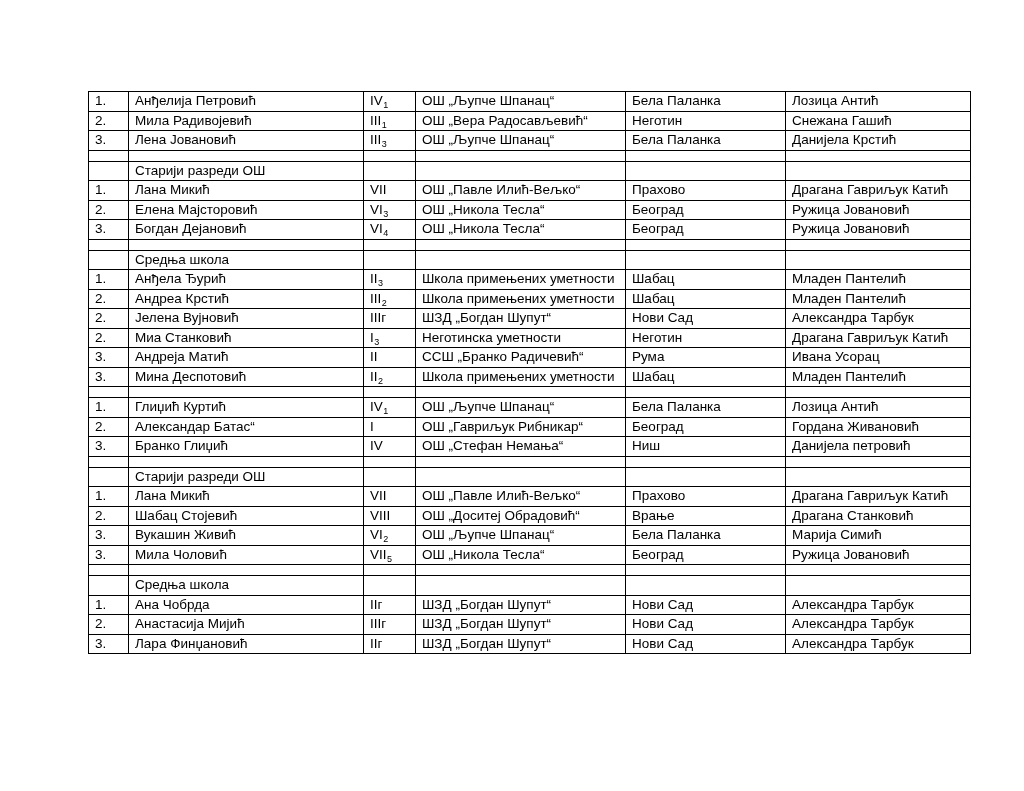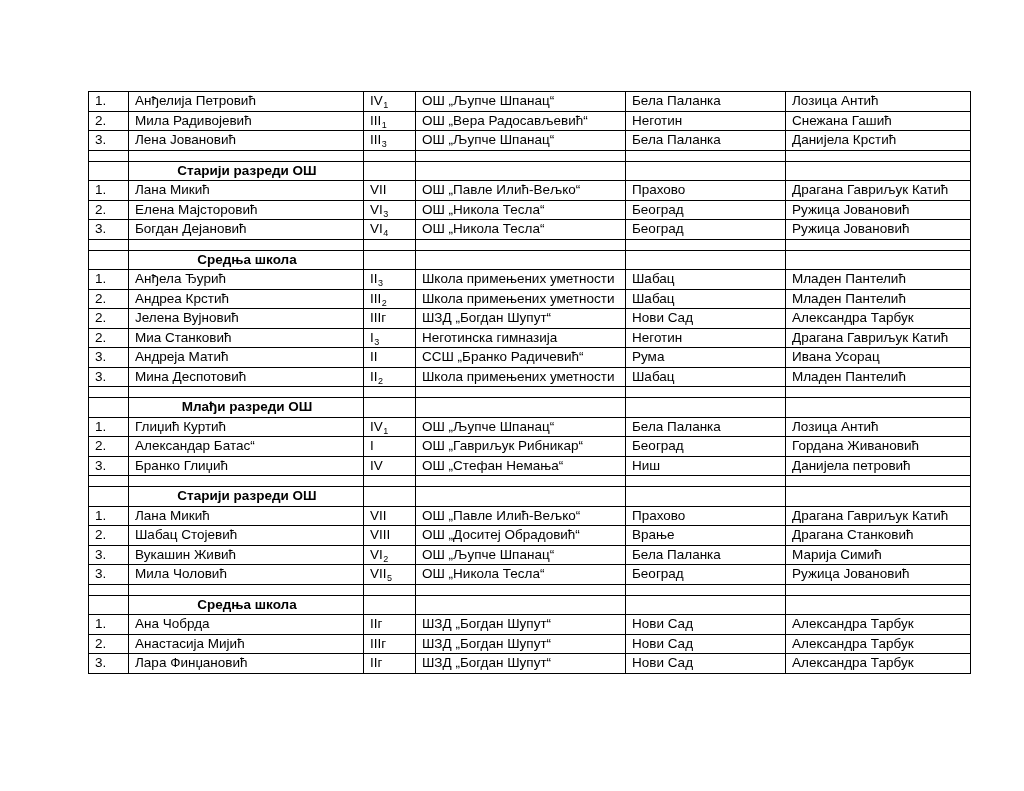--- a/index.html
+++ b/index.html
@@ -29,21 +29,21 @@
     padding: 0 4px 0 6px;
     vertical-align: middle;
     font-size: 13.5px;
     line-height: 1.05;
     overflow: hidden;
     white-space: nowrap;
   }
   tr.r  { height: 19.5px; }
   tr.sp { height: 11px; }
   td.rank { padding-left: 5px; }
-  td.section-title { font-weight: bold; text-align: center; }
+  td.section-title { font-weight: normal; }
   td.school-small { font-size: 11.5px; }
   sub.gsub {
     font-size: 9px;
     vertical-align: baseline;
     position: relative;
     top: 3px;
     padding-left: 0.5px;
   }
 </style>
 </head>
@@ -161,21 +161,21 @@
           <td>Јелена Вујновић</td>
           <td><span>IIIг</span></td>
           <td>ШЗД „Богдан Шупут“</td>
           <td>Нови Сад</td>
           <td>Александра Тарбук</td>
         </tr>
         <tr class="r">
           <td class="rank">2.</td>
           <td>Миа Станковић</td>
           <td><span>I</span><sub class="gsub">3</sub></td>
-          <td>Неготинска гимназија</td>
+          <td>Неготинска уметности</td>
           <td>Неготин</td>
           <td>Драгана Гавриљук Катић</td>
         </tr>
         <tr class="r">
           <td class="rank">3.</td>
           <td>Андреја Матић</td>
           <td><span>II</span></td>
           <td>ССШ „Бранко Радичевић“</td>
           <td>Рума</td>
           <td>Ивана Усорац</td>
@@ -190,28 +190,20 @@
         </tr>
         <tr class="sp">
           <td></td>
           <td></td>
           <td></td>
           <td></td>
           <td></td>
           <td></td>
         </tr>
         <tr class="r">
-          <td class="rank"></td>
-          <td class="section-title">Млађи разреди ОШ</td>
-          <td></td>
-          <td></td>
-          <td></td>
-          <td></td>
-        </tr>
-        <tr class="r">
           <td class="rank">1.</td>
           <td>Глиџић Куртић</td>
           <td><span>IV</span><sub class="gsub">1</sub></td>
           <td>ОШ „Љупче Шпанац“</td>
           <td>Бела Паланка</td>
           <td>Лозица Антић</td>
         </tr>
         <tr class="r">
           <td class="rank">2.</td>
           <td>Александар Батас“</td>

